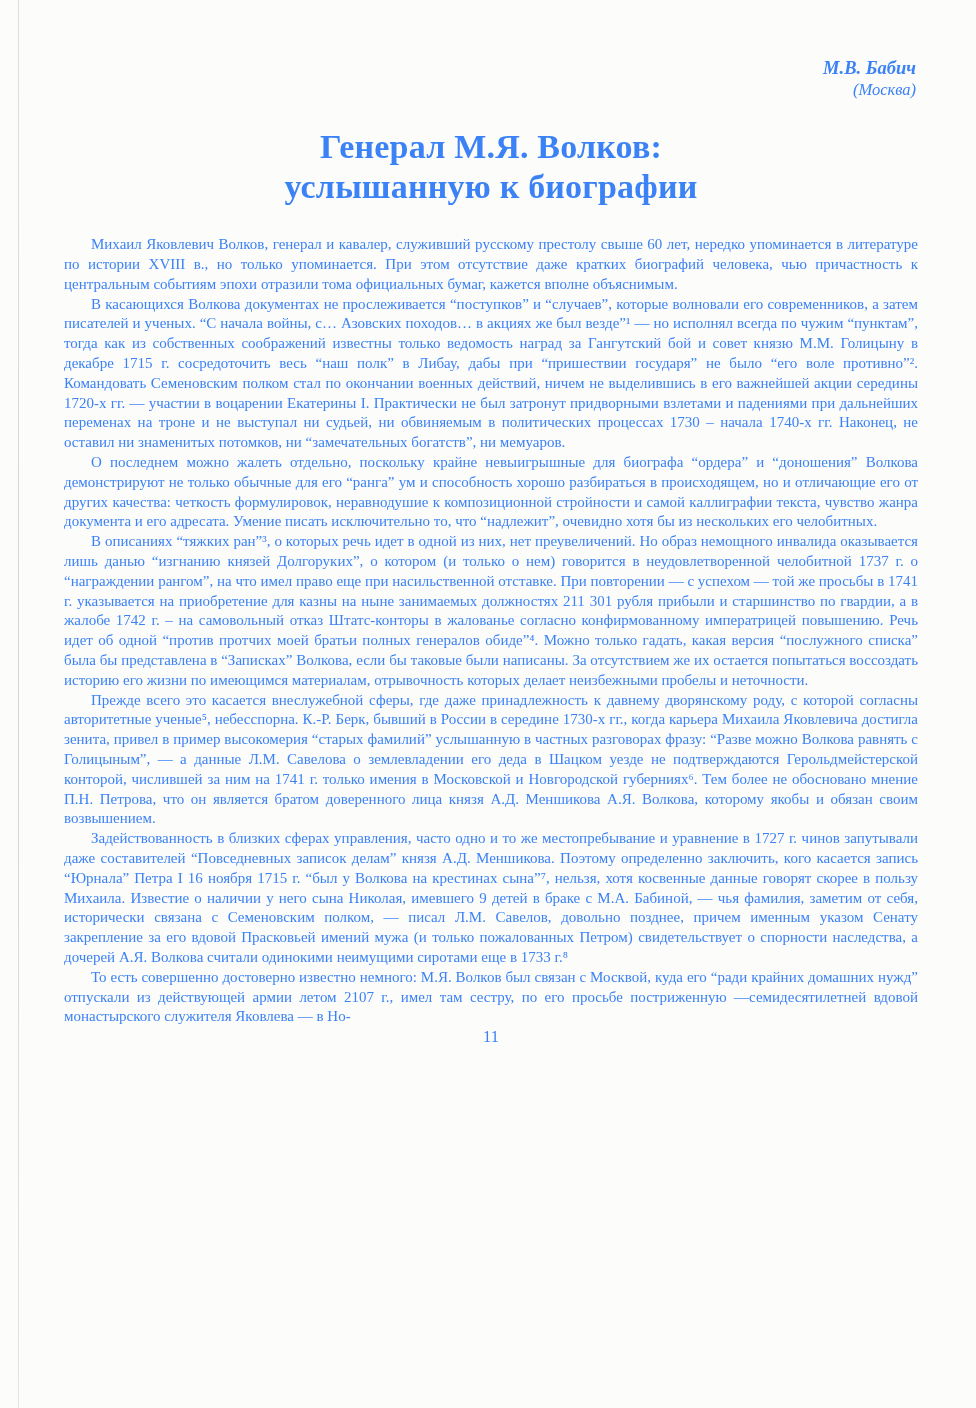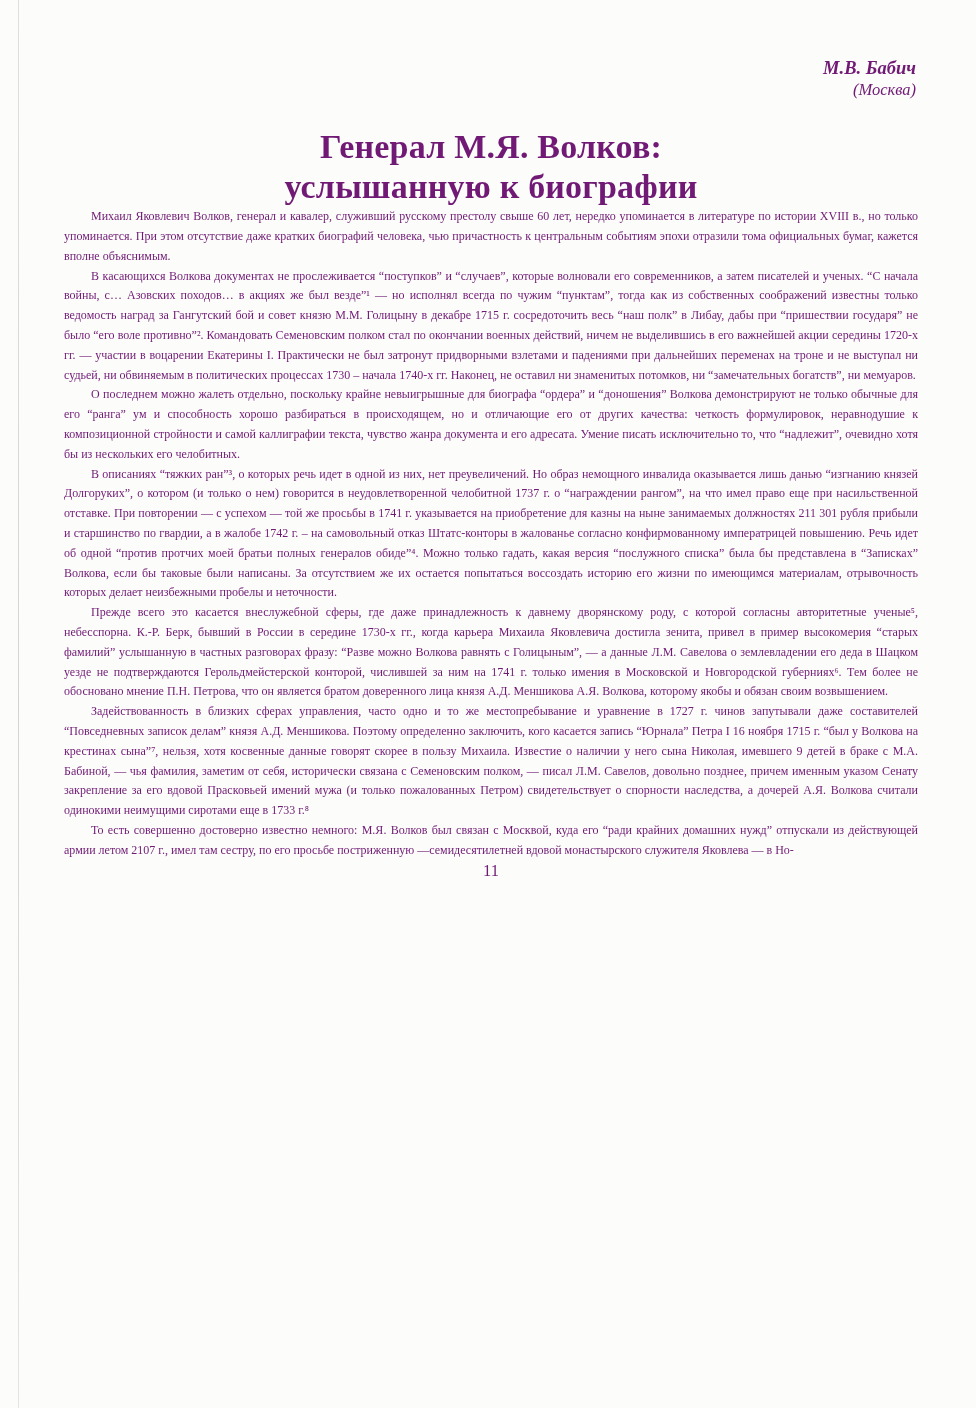--- a/index.html
+++ b/index.html
@@ -9,21 +9,21 @@
   }
   .page {
     position: relative;
     width: 976px;
     height: 1408px;
     margin: 0 auto;
     background: #fcfcfa;
     box-sizing: border-box;
     padding: 58px 58px 0 64px;
     font-family: "Liberation Serif", "DejaVu Serif", serif;
-    color: #701a75;
+    color: #3b82f6;
     overflow: hidden;
   }
   
   .scan-edge {
     position: absolute;
     left: 18px;
     top: 0;
     bottom: 0;
     width: 1px;
     background: linear-gradient(to bottom, rgba(90,90,90,0.18), rgba(120,120,120,0.30), rgba(90,90,90,0.15));
@@ -45,21 +45,22 @@
   }
   .doc-title {
     margin-top: 28px;
     text-align: center;
     font-weight: 700;
     font-size: 34px;
     line-height: 40px;
     letter-spacing: 0.2px;
   }
   .body-text {
-    font-size: 12px;
+    margin-top: 28px;
+    font-size: 15px;
     line-height: 19.8px;
     text-align: justify;
   }
   .body-text p {
     margin: 0;
     padding: 0;
     text-indent: 27px;
   }
   .page-number {
     text-align: center;

